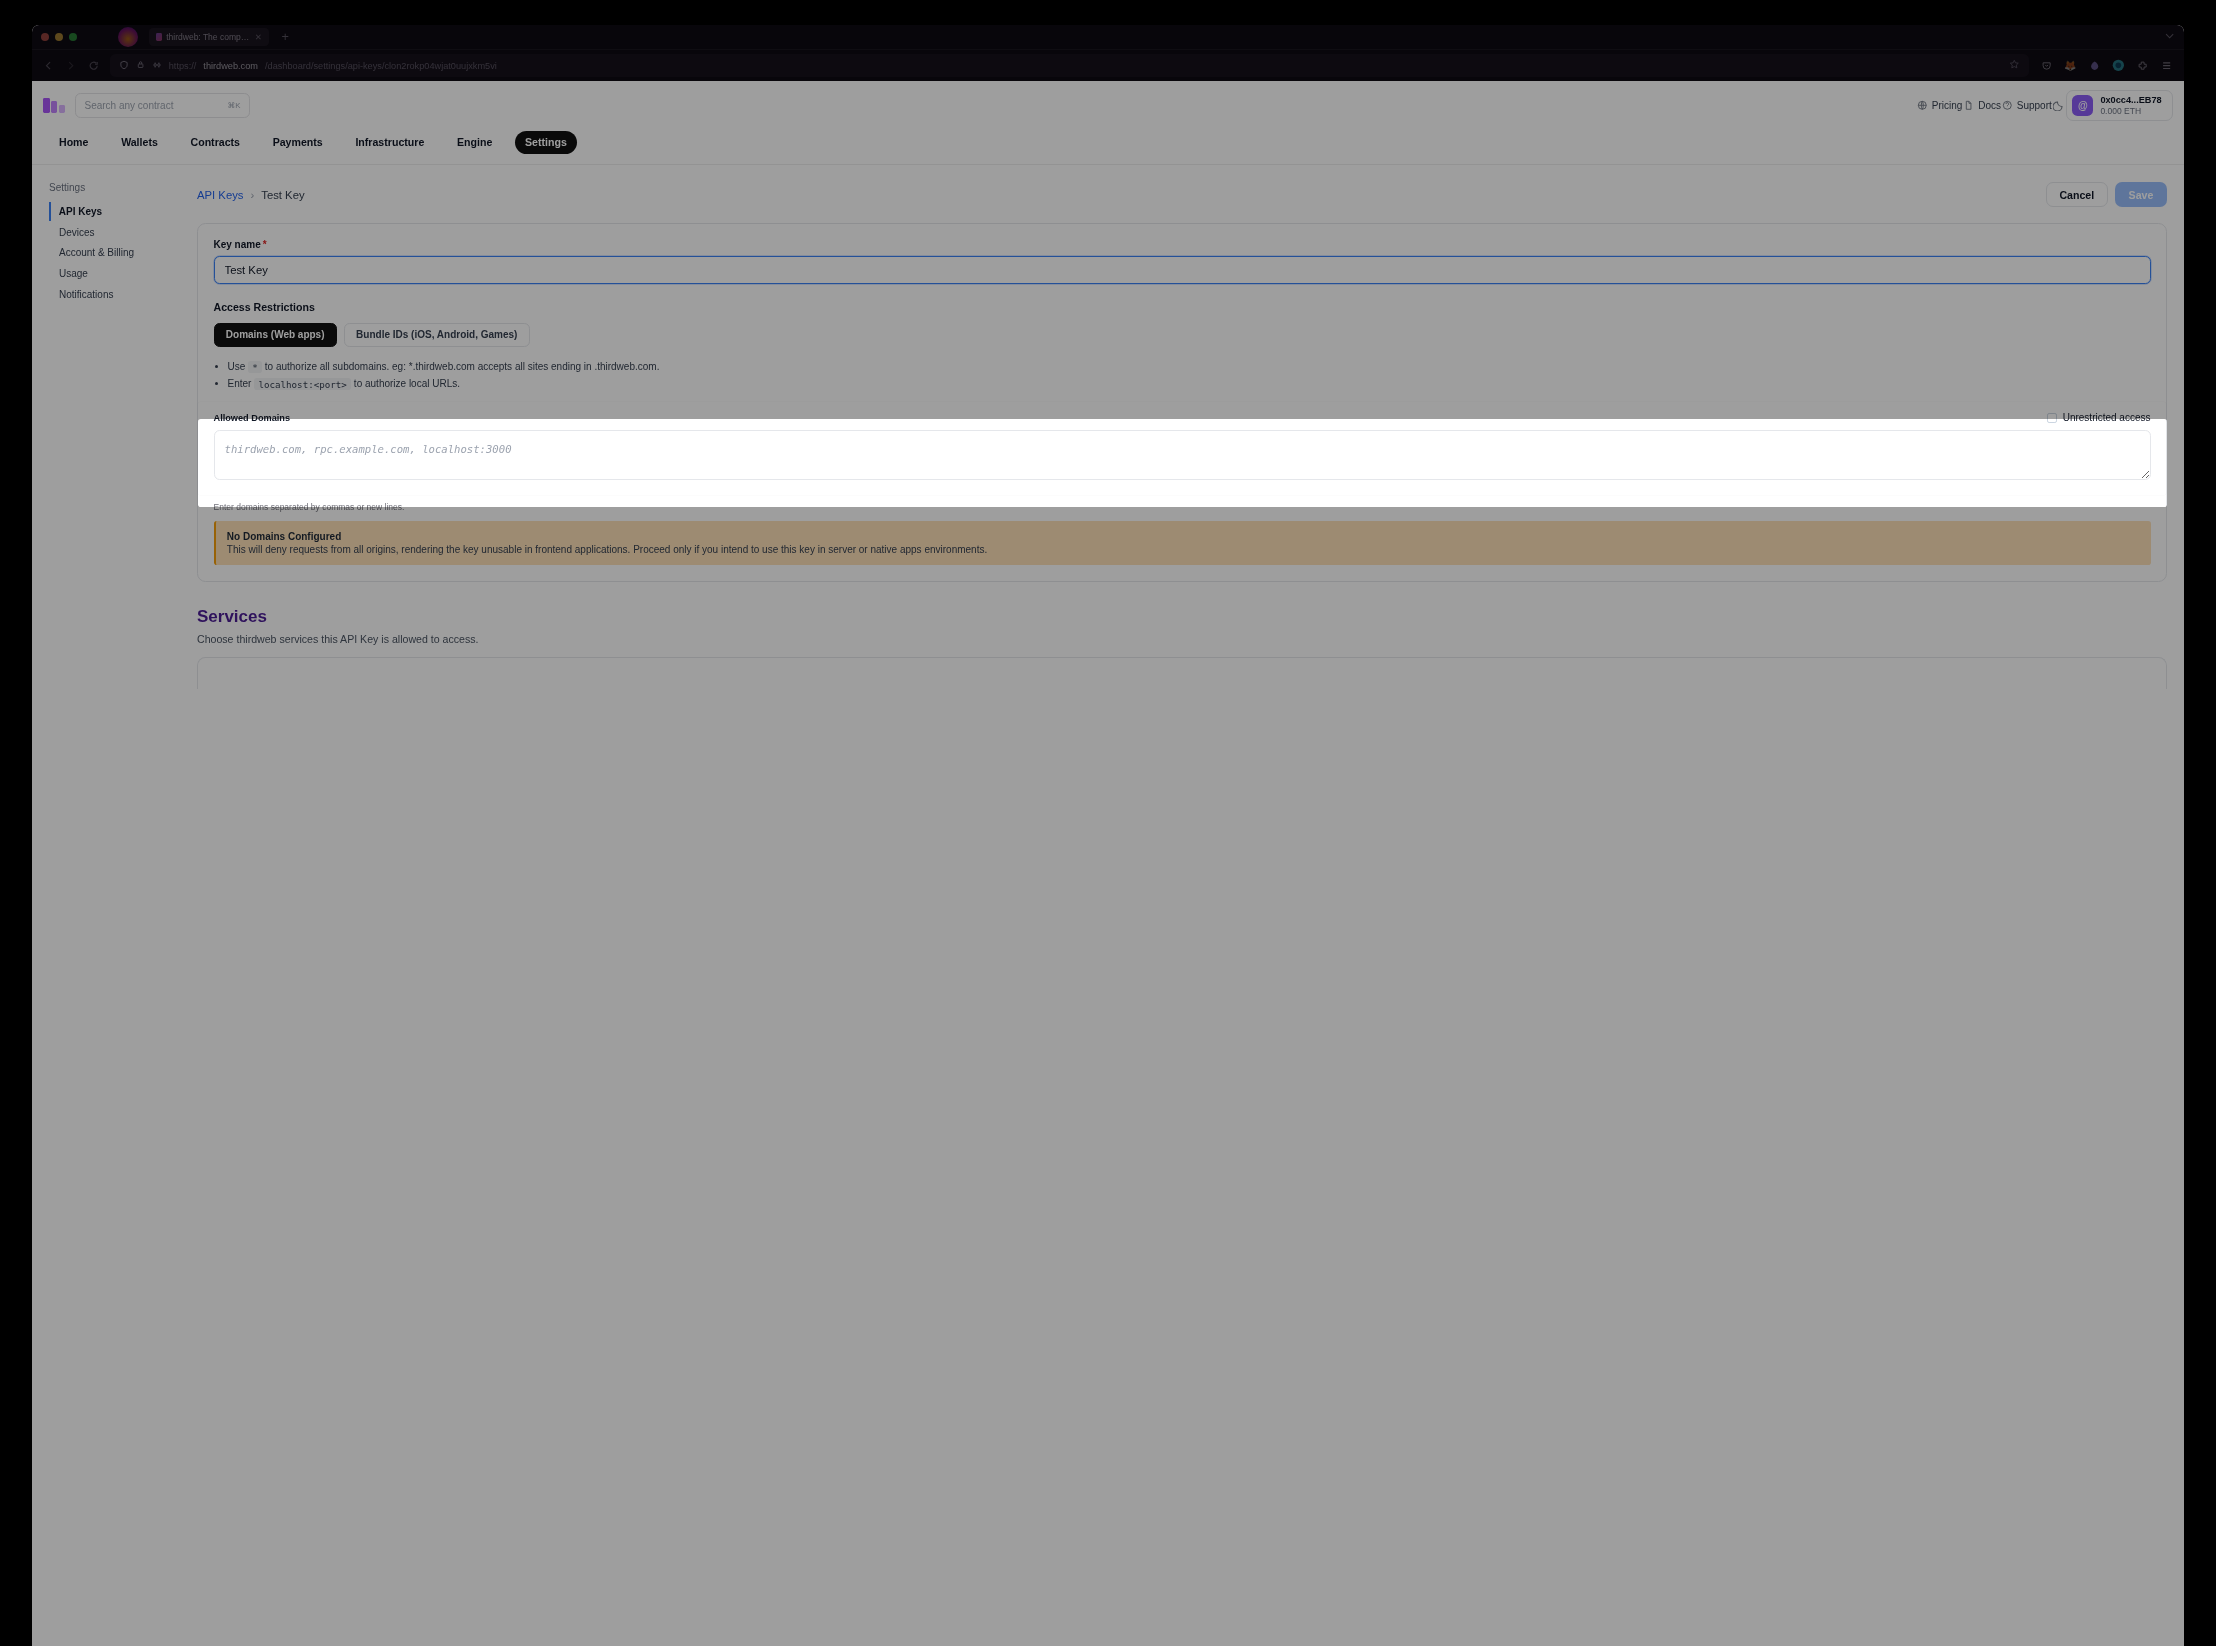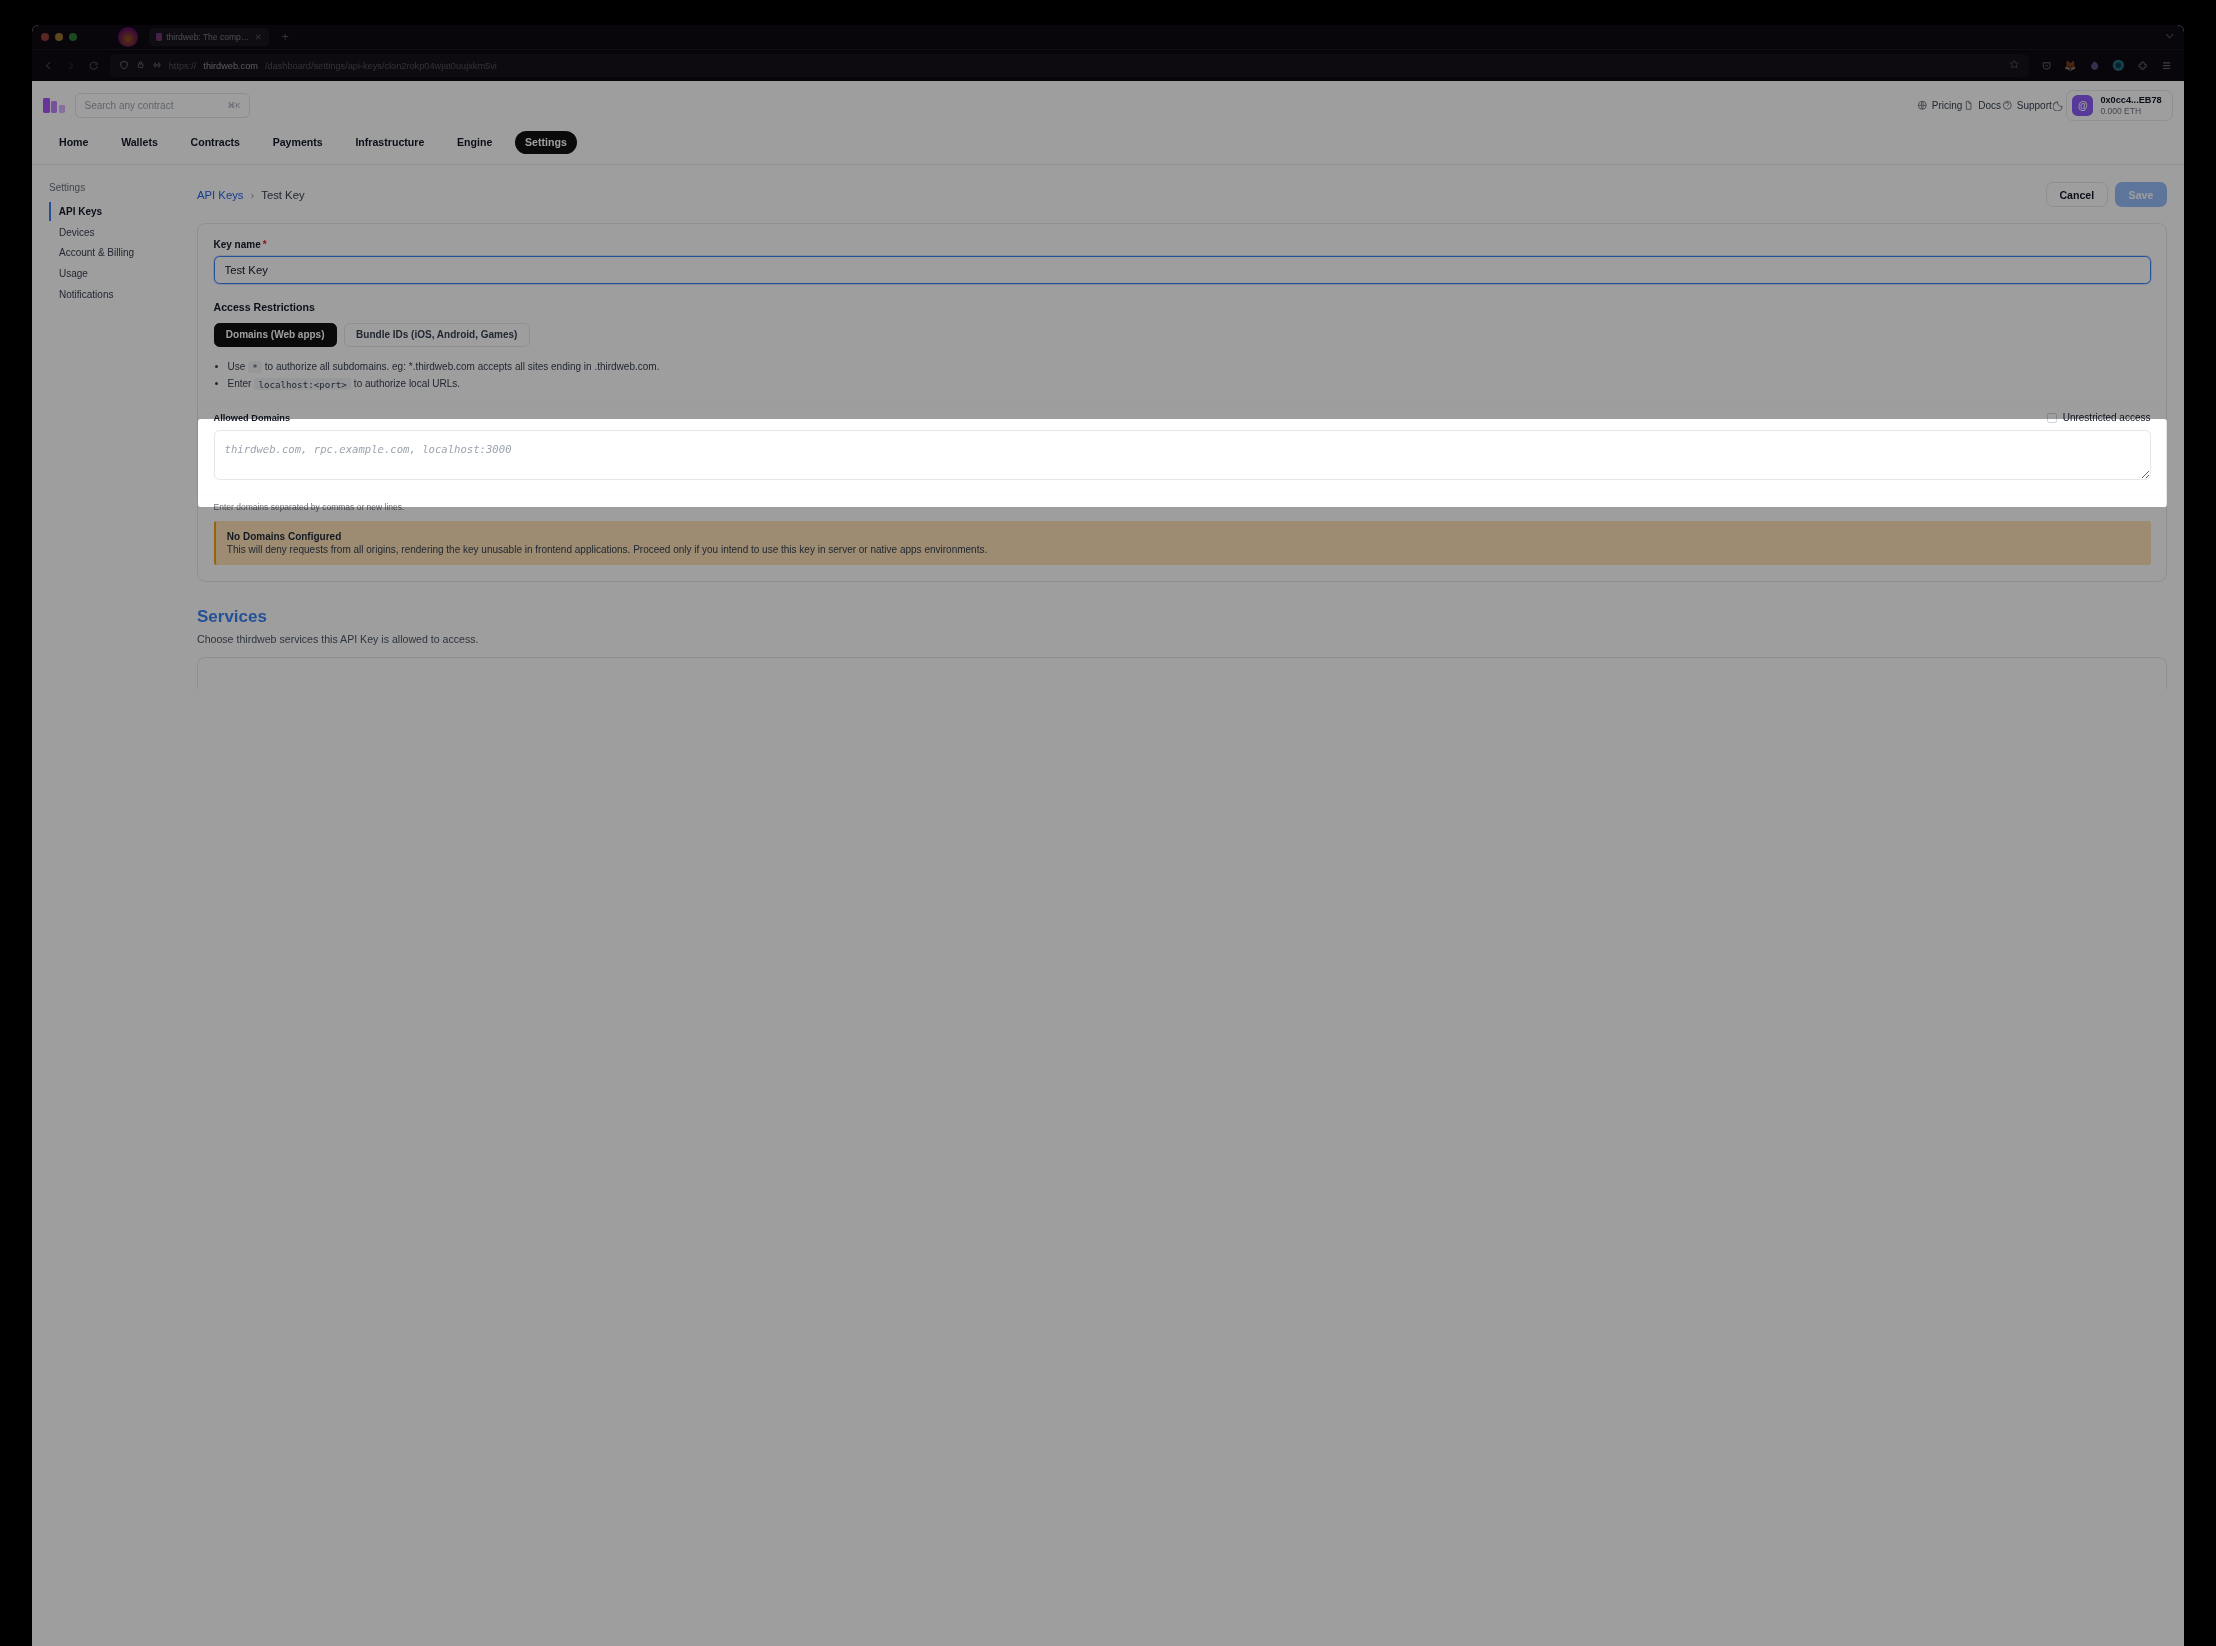--- a/index.html
+++ b/index.html
@@ -188,21 +188,21 @@
 
 .warning {
   border-left: 2.8px solid #f59e0b;
   background: #fde1b9;
   border-radius: 2.8px;
   padding: 10px 11.3px; margin-top: 8.5px;
 }
 .warn-title { font-weight: 700; color: #1f2937; margin-bottom: 2.8px; }
 .warn-body { color: #374151; font-size: 10px; }
 
-.services-h { font-size: 17px; font-weight: 700; color: #3b82f6; margin-top: 25.4px; margin-bottom: 5.6px; }
+.services-h { font-size: 17px; font-weight: 700; color: #4c1d95; margin-top: 25.4px; margin-bottom: 5.6px; }
 .services-sub { color: #4b5563; font-size: 10.6px; }
 .cutout {
   position: absolute; background: transparent; box-shadow: 0 0 0 7053px rgba(0,0,0,.38);
   pointer-events: none; border-radius: 2.8px;
 }
 </style>
 </head>
 <body>
 
 <div class="window">

